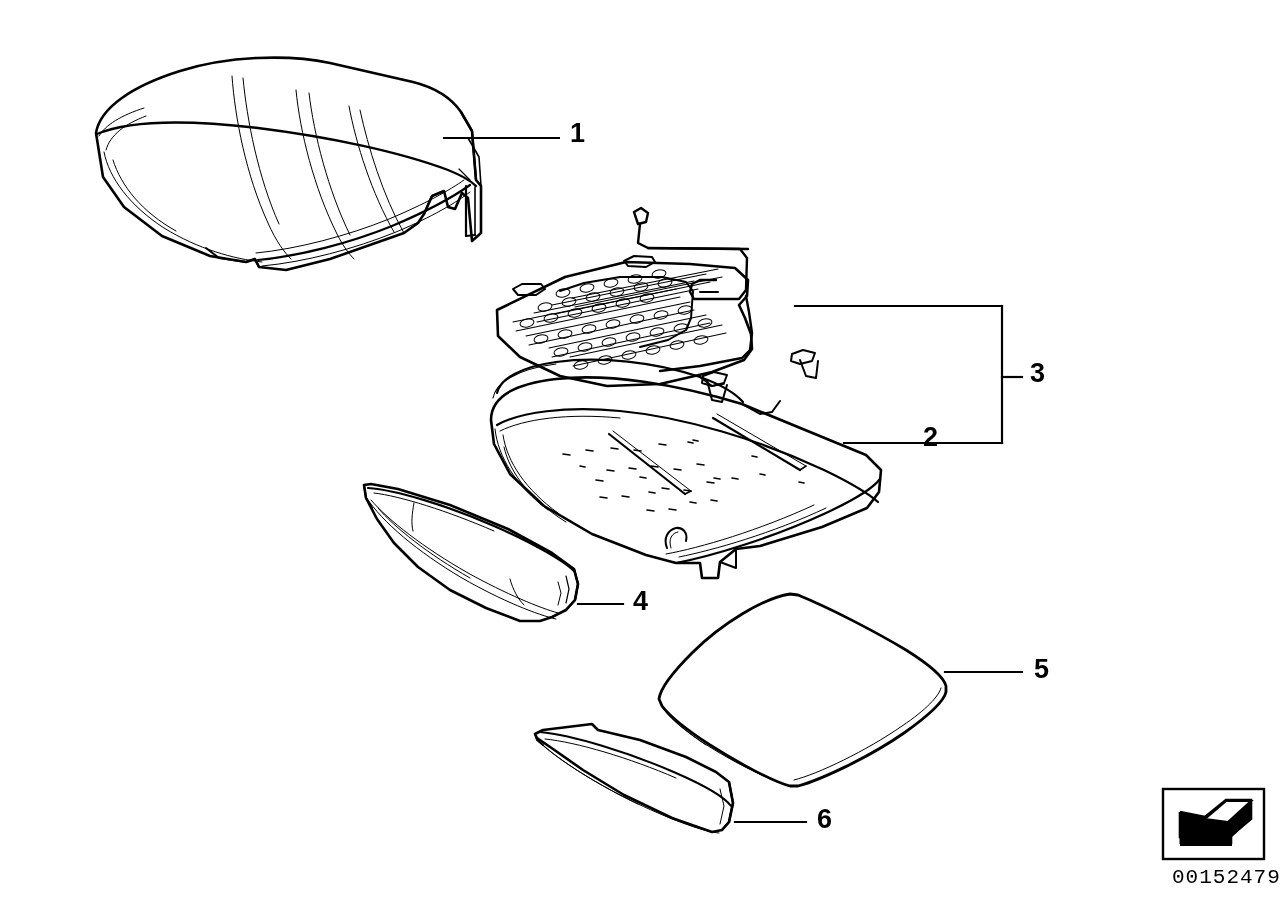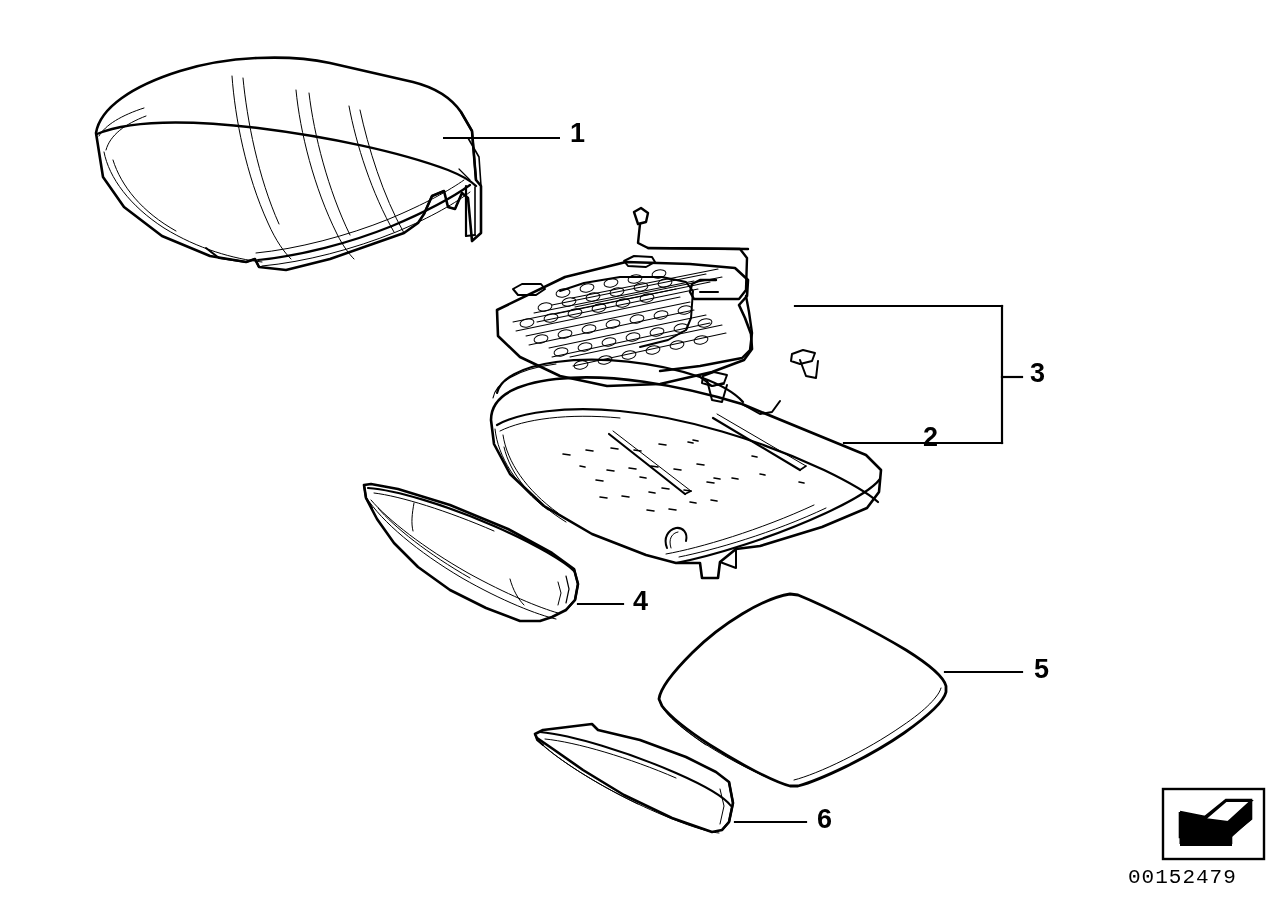--- a/index.html
+++ b/index.html
@@ -488,15 +488,15 @@
 
   </svg>
 
   <div class="callout-label" style="left:570px; top:120px;">1</div>
   <div class="callout-label" style="left:923px; top:424px;">2</div>
   <div class="callout-label" style="left:1030px; top:360px;">3</div>
   <div class="callout-label" style="left:633px; top:588px;">4</div>
   <div class="callout-label" style="left:1034px; top:656px;">5</div>
   <div class="callout-label" style="left:817px; top:806px;">6</div>
 
-  <div class="partnum-text" style="left:1128px; top:866px;">00152479</div>
+  <div class="partnum-text" style="left:1172px; top:866px;">00152479</div>
 
 </div>
 
 </body></html>

